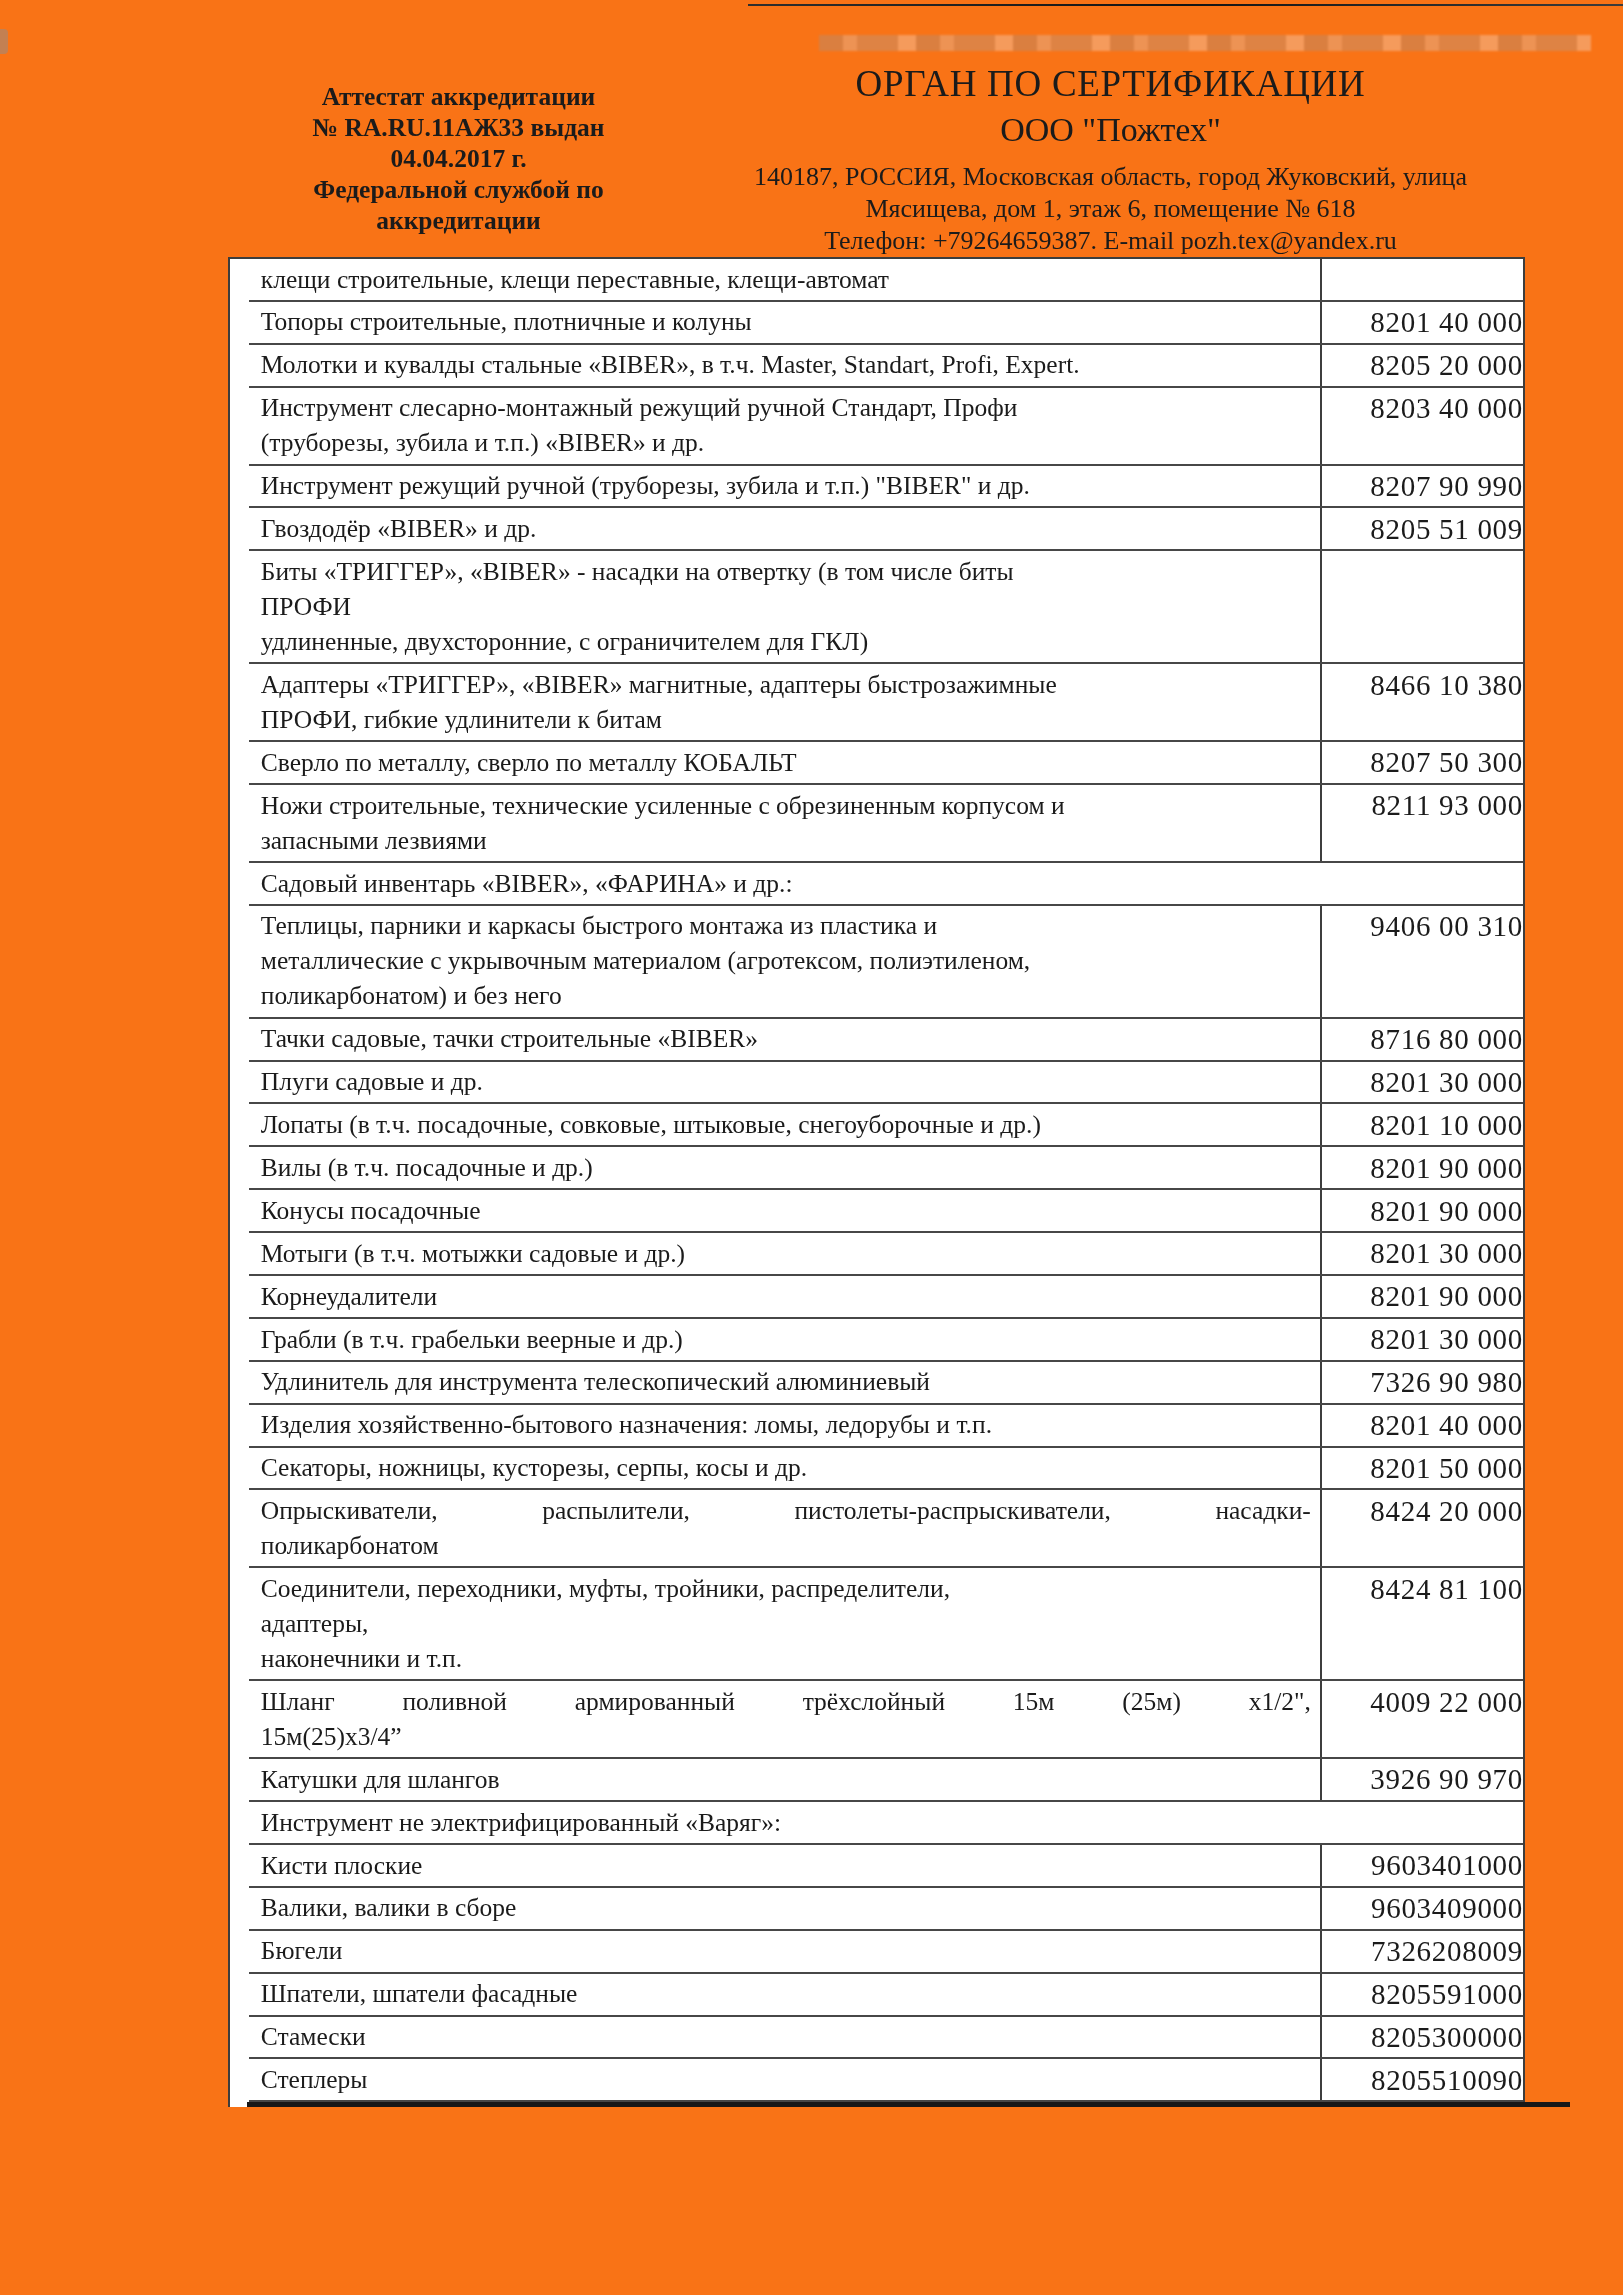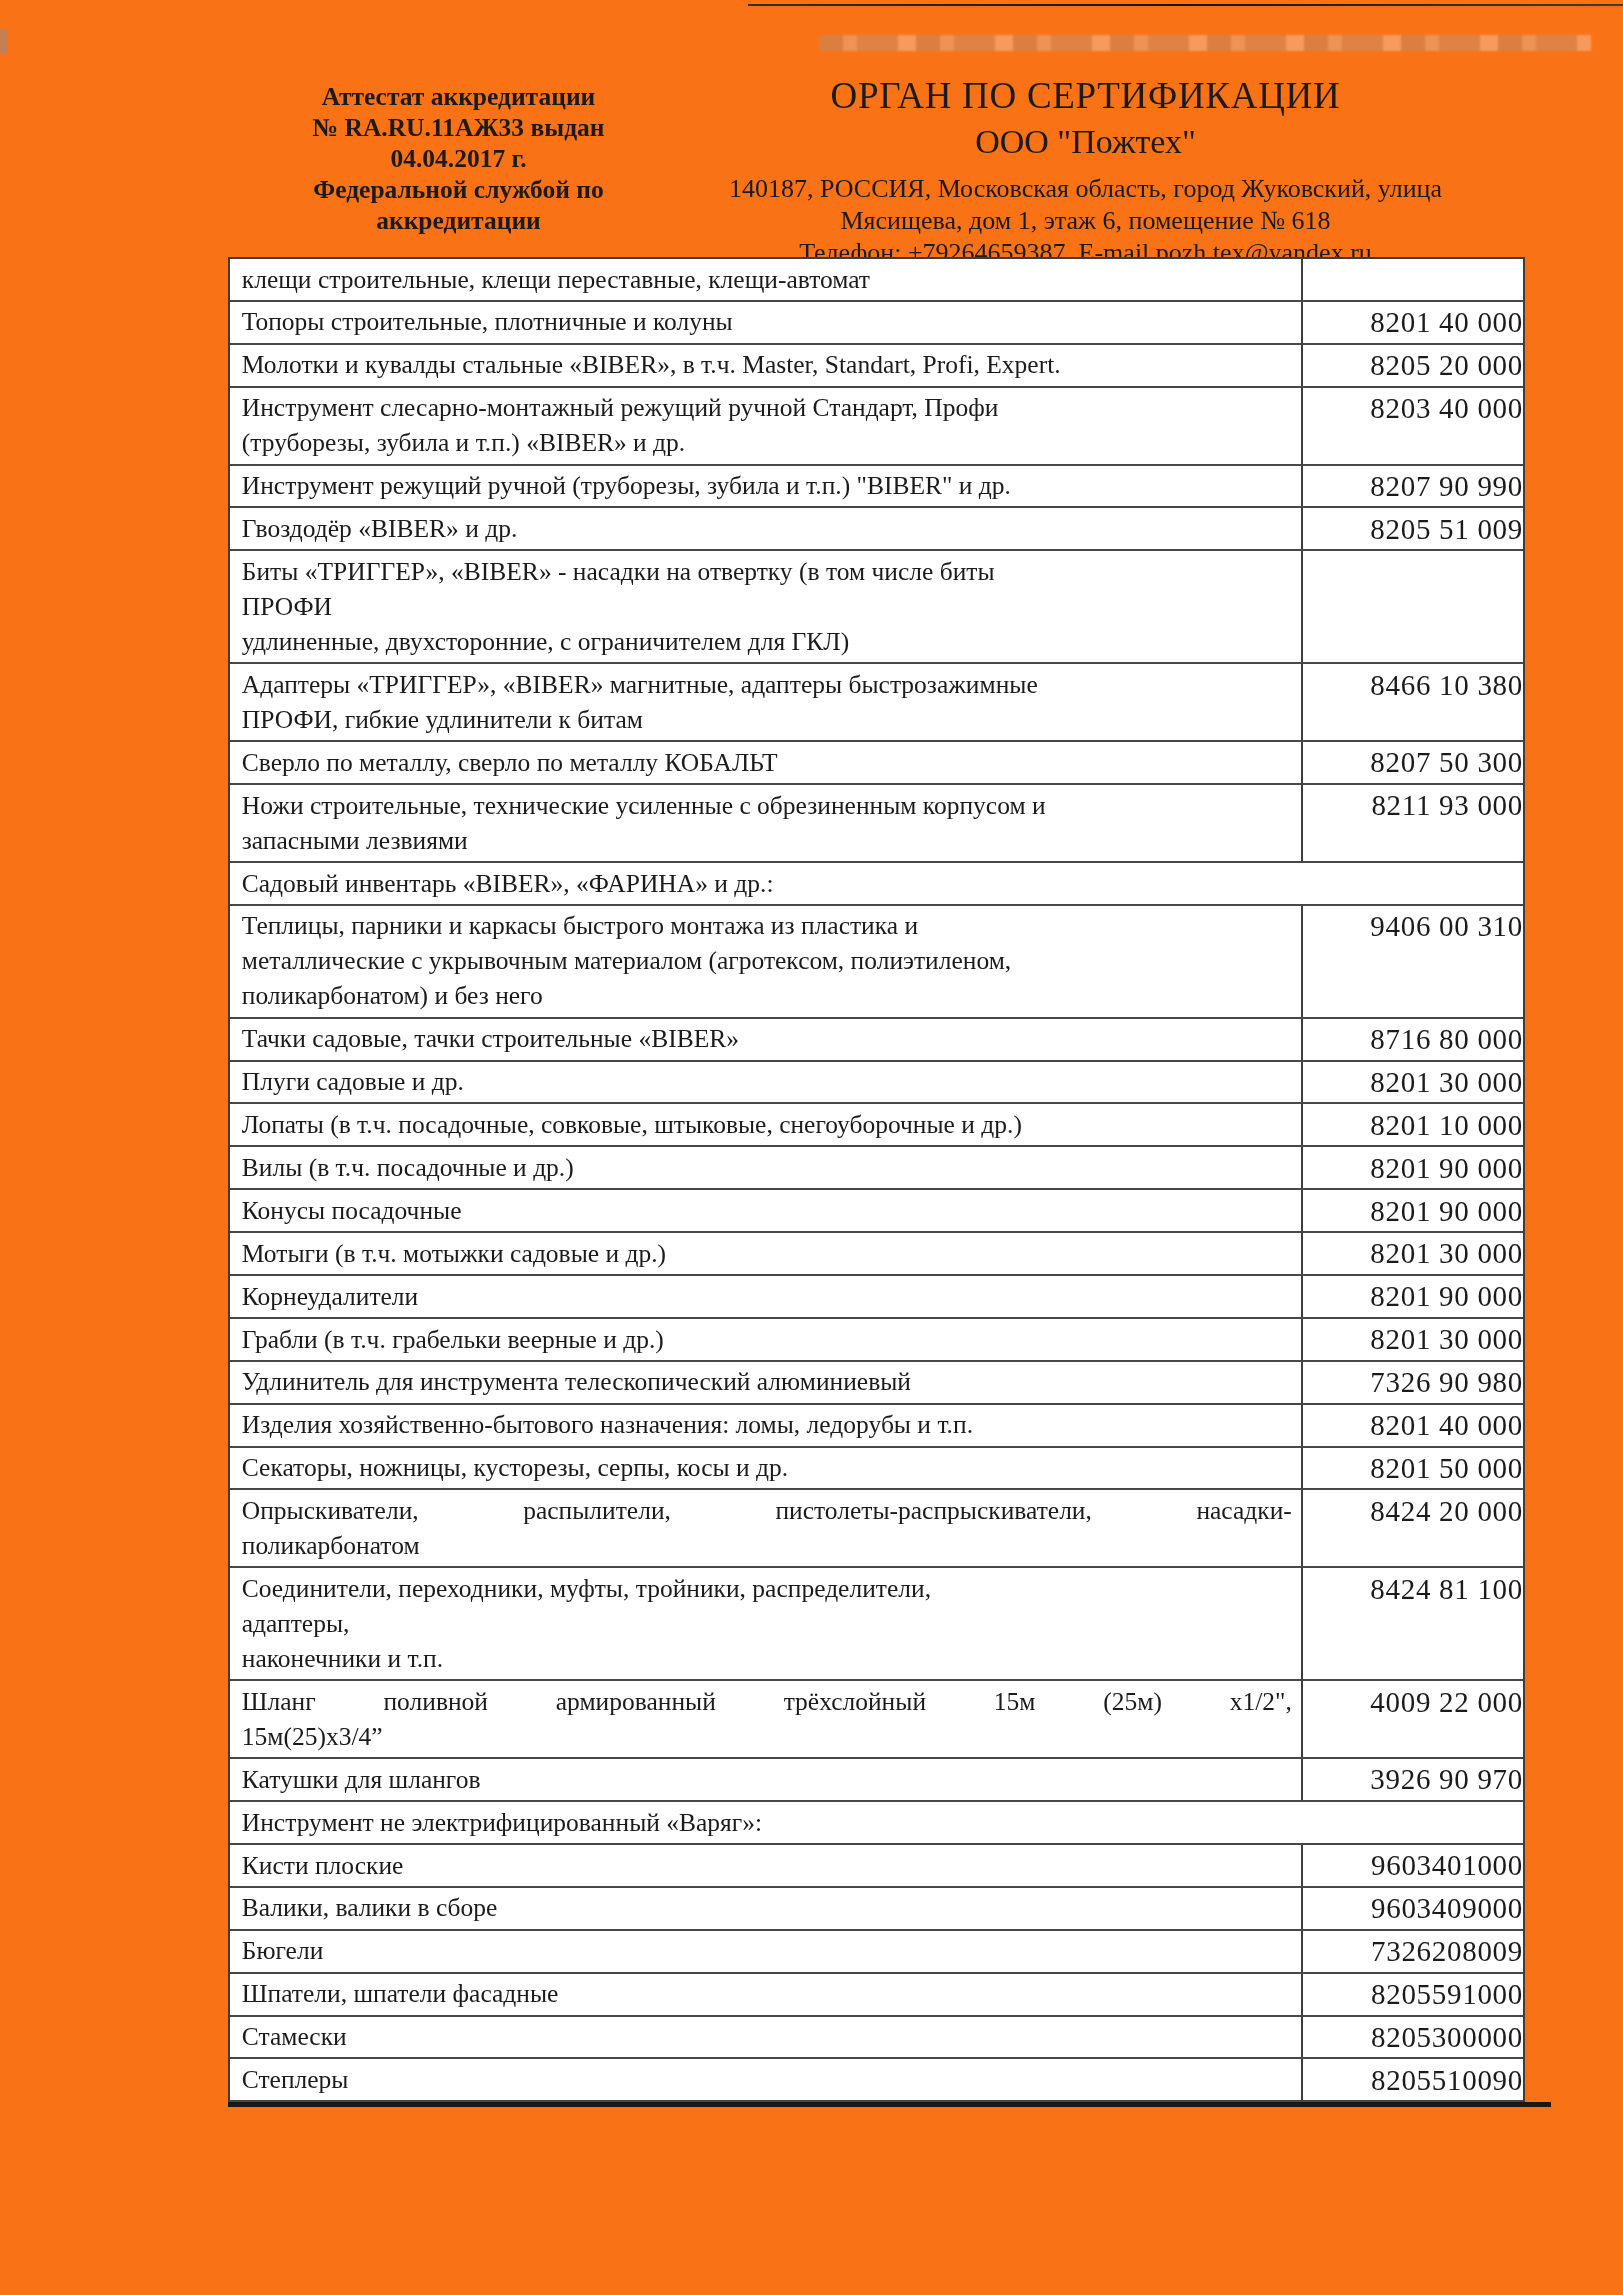--- a/index.html
+++ b/index.html
@@ -14,28 +14,28 @@
   
   .scan-line{position:absolute;top:3.9px;left:748px;width:875px;height:2.6px;
     background:linear-gradient(90deg,#2e2e2e 0%,#141414 50%,#3c3c3c 100%);}
   .ghost{position:absolute;top:35px;left:819px;width:772px;height:15.7px;opacity:.32;filter:blur(1.3px);
     background:repeating-linear-gradient(90deg,#9a9a9a 0 23.6px,#d6d6d6 23.6px 38px,#a6a6a6 38px 79px,#efefef 79px 97px);}
   .edge-mark{position:absolute;top:29px;left:0;width:7.9px;height:25px;background:#8d8d8d;opacity:.5;border-radius:0 3.9px 3.9px 0;}
 
   
   .hdr-left{position:absolute;top:81px;left:275px;width:367px;text-align:center;
     font-weight:700;font-size:25.5px;line-height:31px;}
-  .hdr-right{position:absolute;top:63px;left:655px;width:861px;text-align:center;margin-top:12px;}
+  .hdr-right{position:absolute;top:63px;left:680px;width:861px;text-align:center;}
   .hdr-title{font-size:37px;line-height:41px;letter-spacing:0.7px;}
   .hdr-sub{font-size:34px;line-height:41px;margin-top:5.2px;}
   .hdr-addr{font-size:26px;line-height:32px;margin-top:10.5px;}
 
   
   .t-table{position:absolute;left:228px;top:257px;width:1297px;
-    border:2px solid #3d3d3d;border-bottom:none;box-sizing:border-box;background:#fff;}
+    border:2px solid #3d3d3d;border-bottom:none;box-sizing:border-box;background:#fff;padding-left:19px;}
   .t-row{display:flex;border-bottom:2px solid #474747;}
   .t-row:last-of-type{border-bottom:none;}
   .t-desc{width:1073px;box-sizing:border-box;padding:2.6px 9.2px 3.3px 11.8px;border-right:2px solid #3d3d3d;}
   .t-desc.full{width:100%;border-right:none;}
   .t-line{font-size:25.5px;line-height:35px;}
   .t-line.jl{text-align:justify;text-align-last:justify;}
   .t-line.gap{}
   .t-code{flex:1;text-align:right;font-size:29px;line-height:35px;padding-top:3.3px;
     letter-spacing:0.7px;white-space:nowrap;}
   .t-bottom{height:4.6px;width:1323px;background:#181818;margin-left:-2px;}

